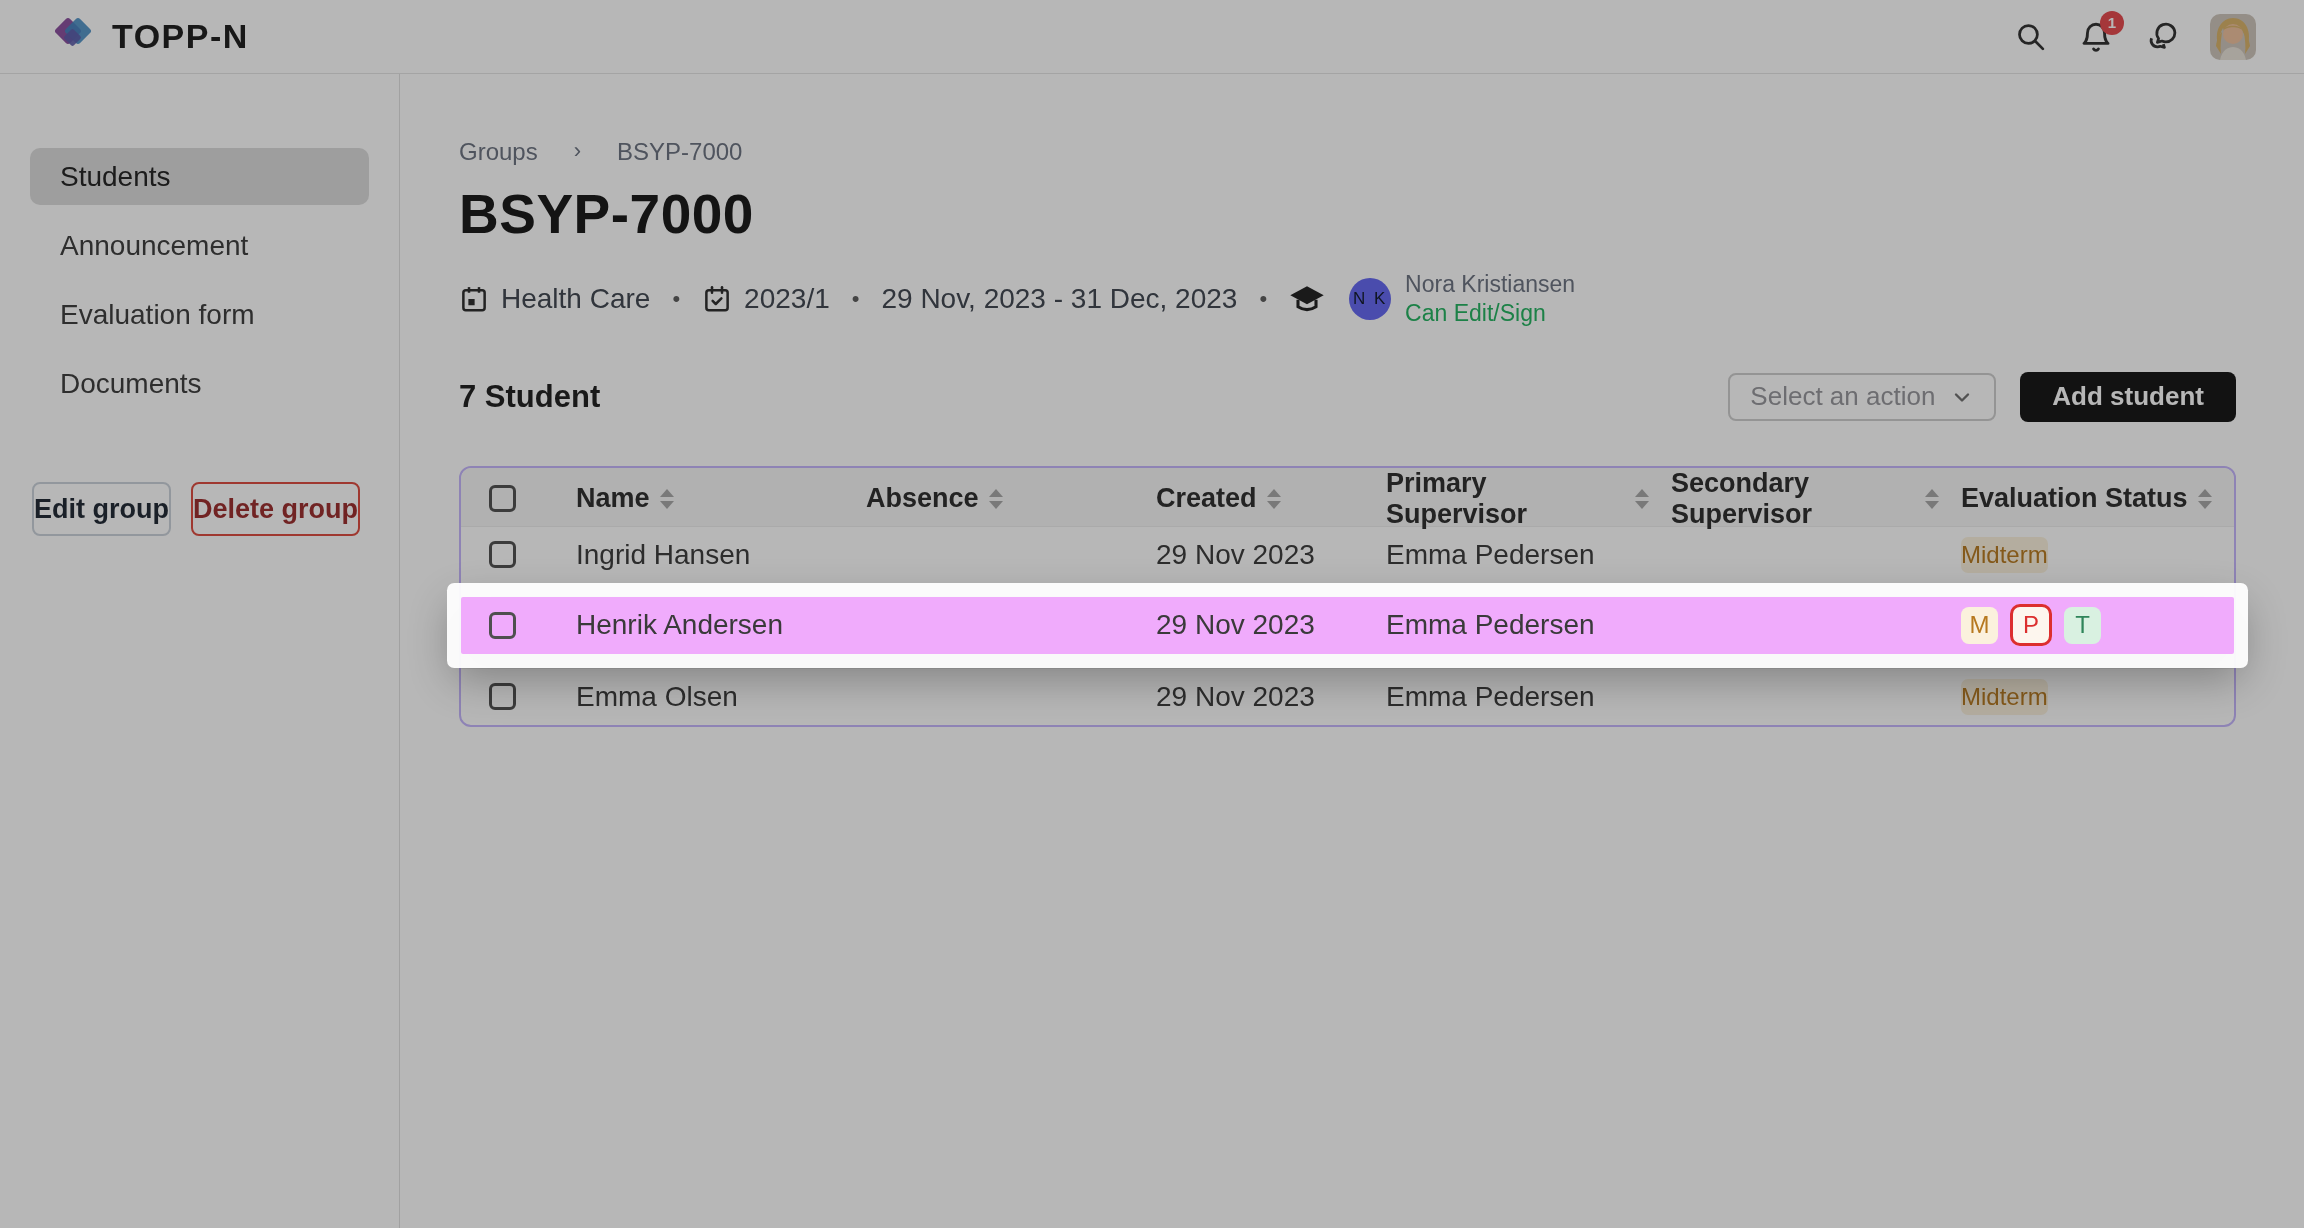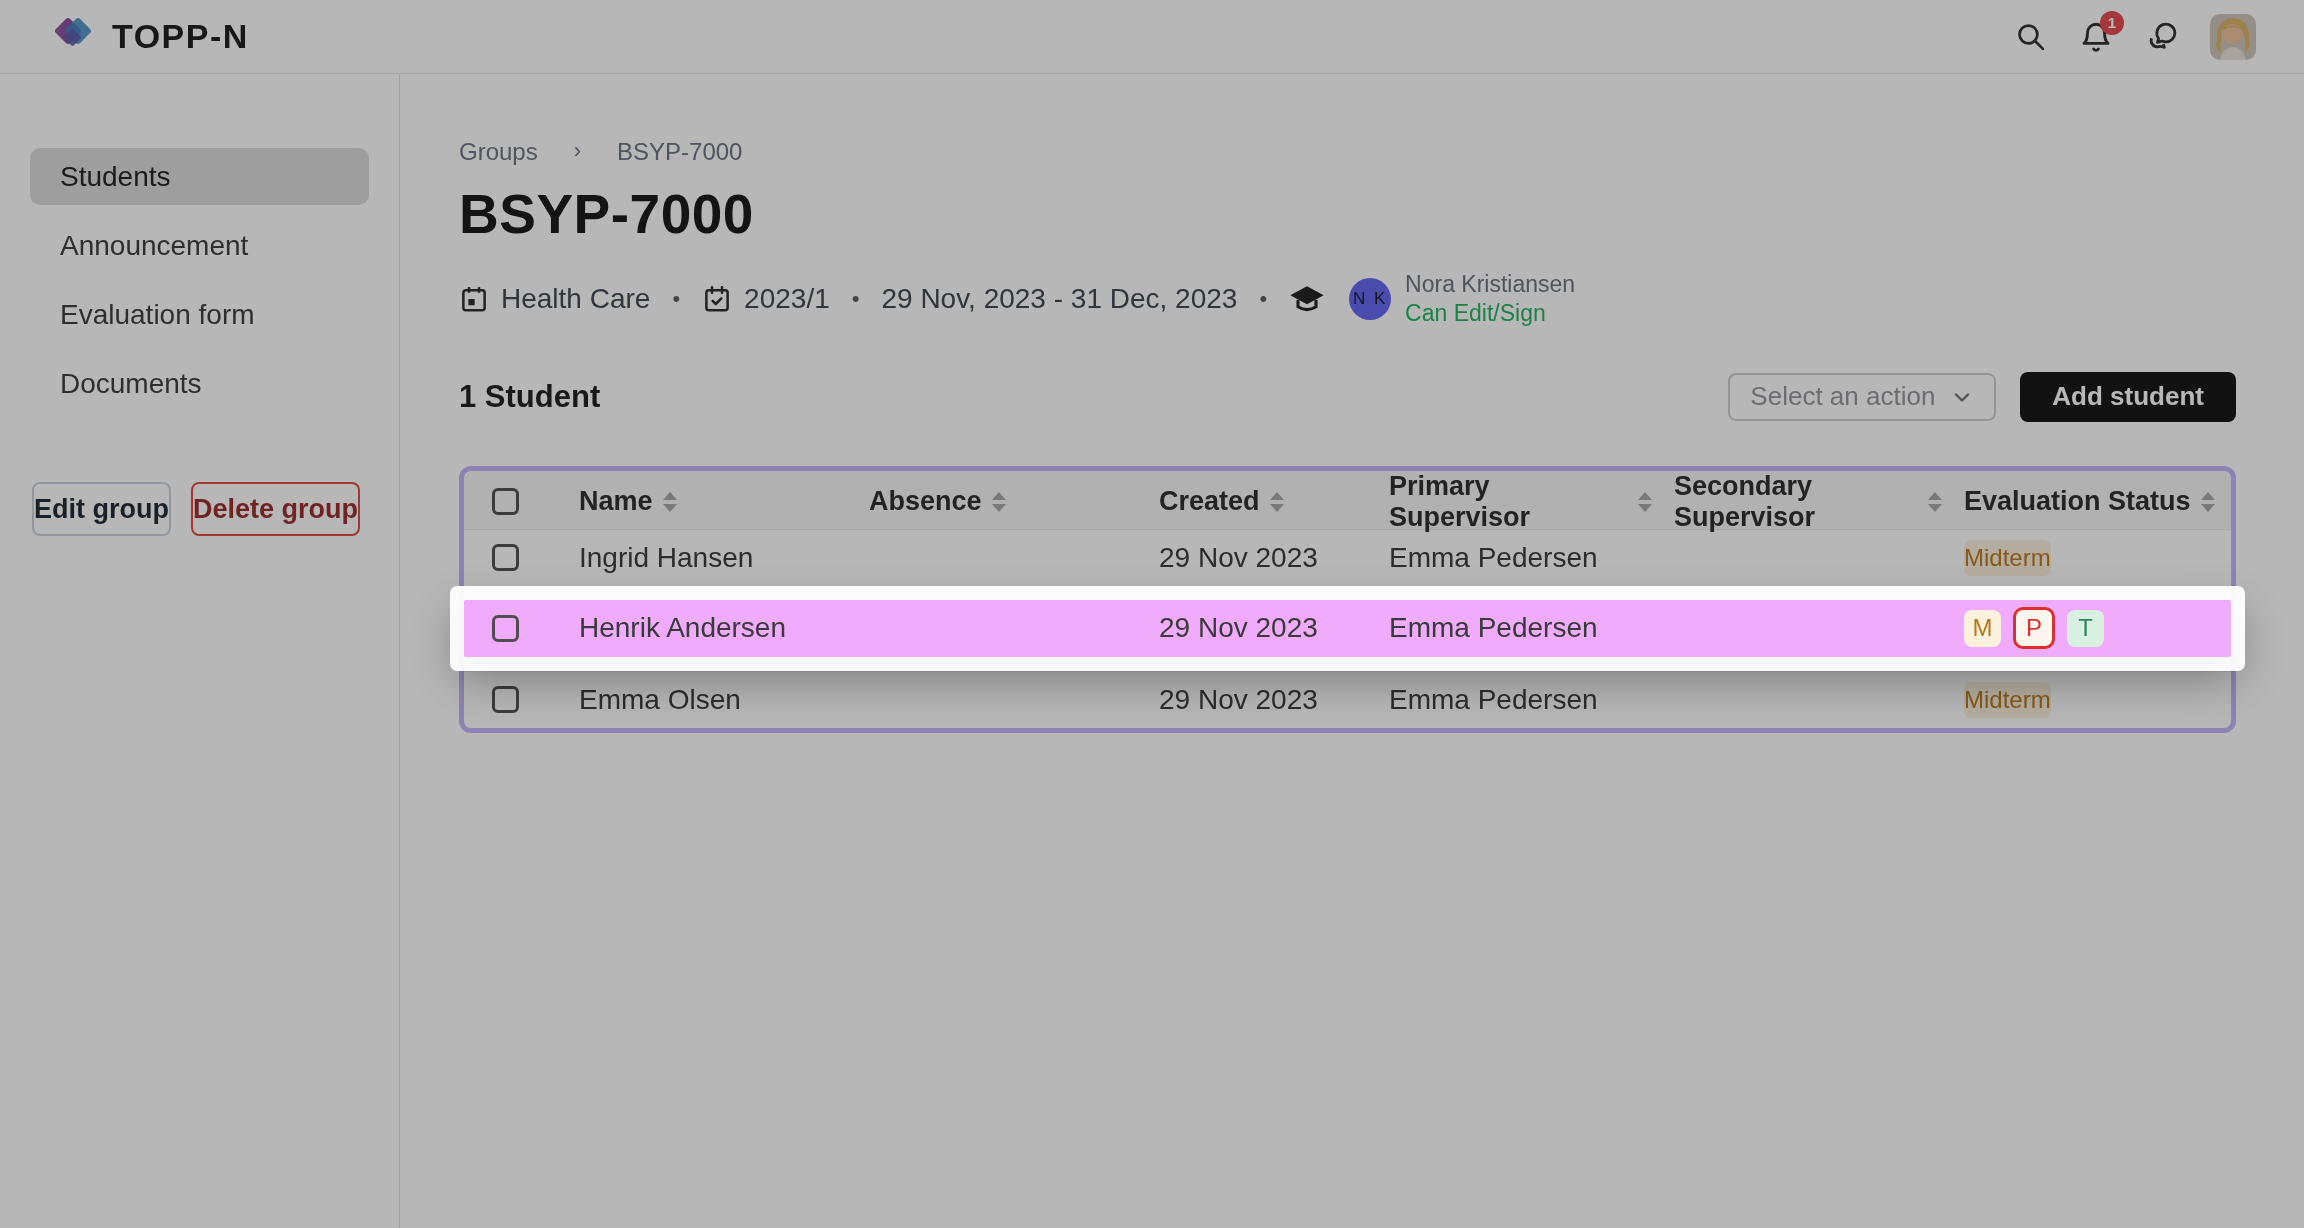--- a/index.html
+++ b/index.html
@@ -55,21 +55,21 @@
   .count-label { font-size:31px; font-weight:700; color:#1d1d1d; }
   .toolbar-right { display:flex; align-items:center; gap:24px; }
   .select-box { width:268px; height:48px; border:2px solid #cdcdcd; border-radius:8px;
                 display:flex; align-items:center; justify-content:space-between;
                 padding:0 20px; color:#96969b; font-size:26px; cursor:pointer; background:transparent; }
   .btn-primary { height:50px; padding:0 32px; background:#141414; color:#fff; border:none;
                  border-radius:8px; font-size:26px; font-weight:700; cursor:pointer;
                  font-family:inherit; }
 
   
-  .table { margin-top:44px; border:5px solid #c4b5fd; border-radius:12px; background:#fff; }
+  .table { margin-top:44px; border:2px solid #c4b5fd; border-radius:12px; background:#fff; }
   .trow, .thead { display:grid; grid-template-columns:93px 290px 290px 230px 285px 290px 1fr;
                   align-items:center; }
   .thead { height:58px; background:#f6f6f6; border-radius:11px 11px 0 0; }
   .th { display:flex; align-items:center; gap:10px; font-size:27px; font-weight:700;
         color:#2b2b2b; padding-left:22px; cursor:pointer; }
   .trow { height:57px; font-size:28px; color:#3a3a3a; border-top:1px solid #ececec; cursor:pointer; }
   .trow:last-child { border-radius:0 0 11px 11px; }
   .td { padding-left:22px; display:flex; align-items:center; gap:12px; }
   .cb-cell { padding-left:28px; }
   .checkbox { width:27px; height:27px; border:3px solid #4f4f4f; border-radius:6px;
@@ -203,21 +203,21 @@
         <div class="supervisor">
           <div class="sup-avatar">N K</div>
           <div>
             <div class="sup-name">Nora Kristiansen</div>
             <div class="sup-perm">Can Edit/Sign</div>
           </div>
         </div>
       </div>
 
       <div class="toolbar">
-        <div class="count-label">1 Student</div>
+        <div class="count-label">7 Student</div>
         <div class="toolbar-right">
           <div class="select-box">
             <span>Select an action</span>
             <svg width="24" height="24" viewBox="0 0 24 24" fill="none" stroke="#6f6f6f" stroke-width="2.4" stroke-linecap="round" stroke-linejoin="round">
               <polyline points="6,9.5 12,15.5 18,9.5"></polyline>
             </svg>
           </div>
           <button class="btn-primary">Add student</button>
         </div>
       </div>

